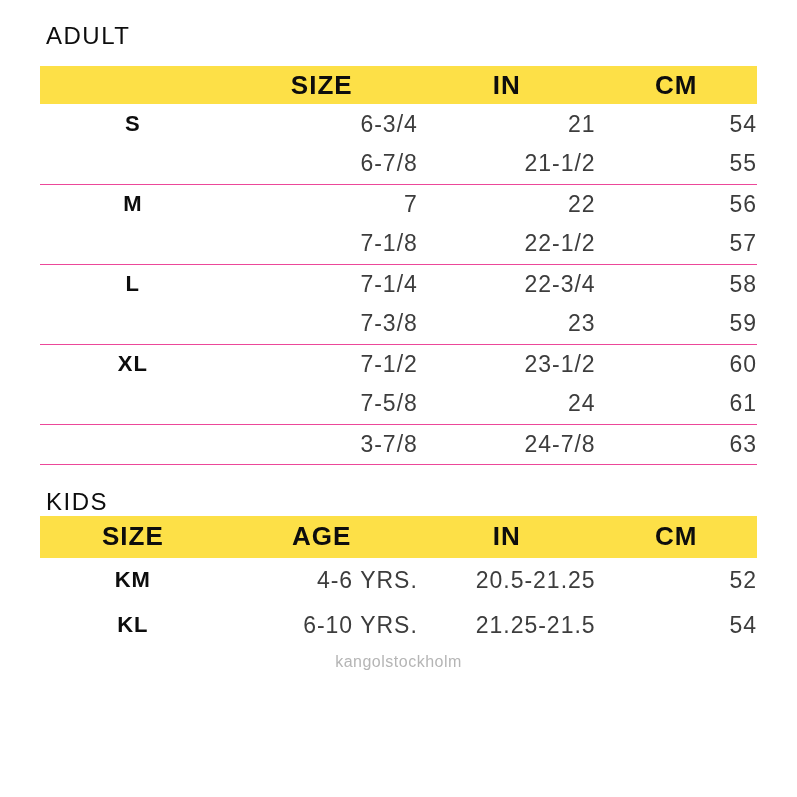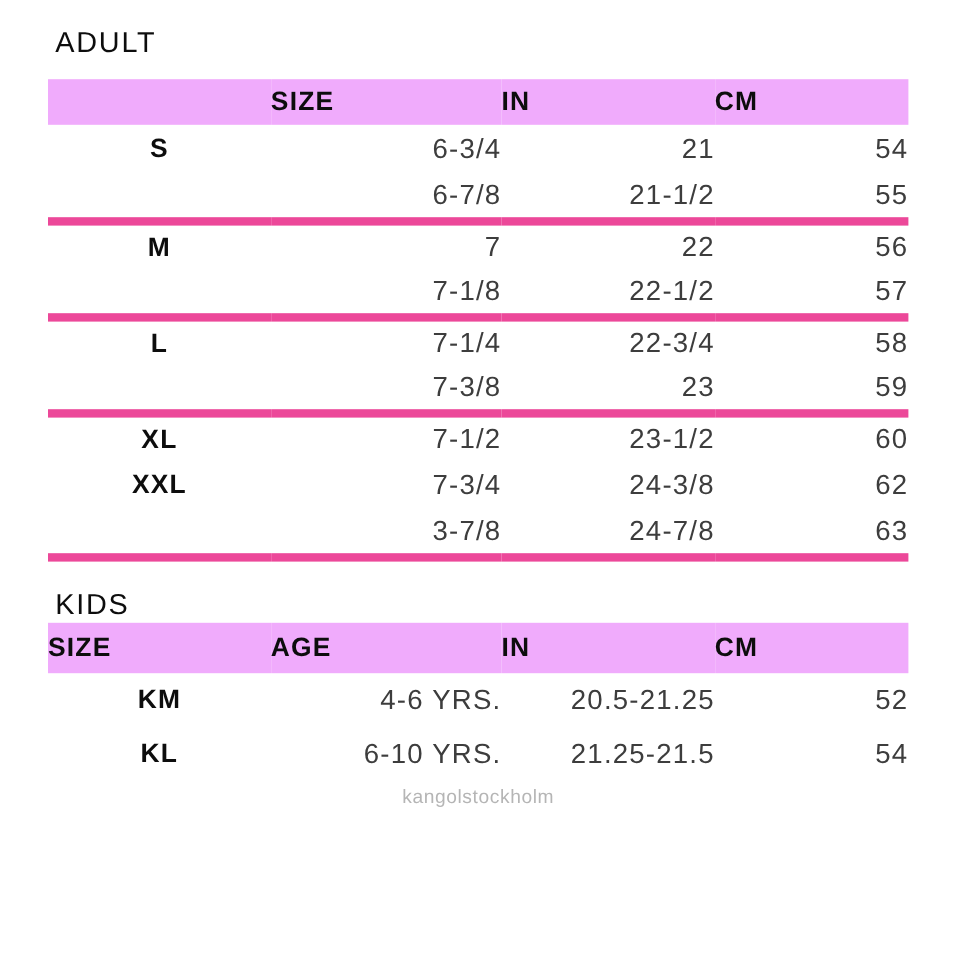--- a/index.html
+++ b/index.html
@@ -25,47 +25,47 @@
     width: 100%;
     border-collapse: collapse;
     table-layout: fixed;
   }
   col.c0 { width: 25.9%; }
   col.c1 { width: 26.8%; }
   col.c2 { width: 24.8%; }
   col.c3 { width: 22.5%; }
 
   thead th {
-    background: #f0abfc;
+    background: #fde047;
     height: 38px;
-    font-size: 22px;
+    font-size: 26px;
     font-weight: 700;
     letter-spacing: 1px;
-    text-align: left;
+    text-align: center;
     vertical-align: middle;
     color: #0d0d0d;
   }
   tbody th {
     font-size: 22px;
     font-weight: 700;
     letter-spacing: 1px;
     text-align: center;
     vertical-align: middle;
     color: #0d0d0d;
   }
   tbody td {
     font-size: 23px;
     font-weight: 400;
     letter-spacing: 1px;
     text-align: right;
     vertical-align: middle;
     color: #3d3d3d;
   }
   .adult-table tbody tr > * { height: 40px; }
-  .adult-table tr.group-end > * { border-bottom: 7px solid #ec4899; }
+  .adult-table tr.group-end > * { border-bottom: 1px solid #ec4899; }
   .kids-table thead th { height: 42px; }
   .kids-table tbody tr > * { height: 45px; }
 
   .watermark {
     margin-top: 5px;
     text-align: center;
     font-size: 16px;
     letter-spacing: 0.5px;
     color: #b5b5b5;
   }
@@ -132,27 +132,27 @@
           <td>23</td>
           <td>59</td>
         </tr>
 
         <tr>
           <th>XL</th>
           <td>7-1/2</td>
           <td>23-1/2</td>
           <td>60</td>
         </tr>
+        <tr class="group-end">
+          <th></th>
+          <td>7-5/8</td>
+          <td>24</td>
+          <td>61</td>
+        </tr>
 
-        <tr>
-          <th>XXL</th>
-          <td>7-3/4</td>
-          <td>24-3/8</td>
-          <td>62</td>
-        </tr>
         <tr class="group-end">
           <th></th>
           <td>3-7/8</td>
           <td>24-7/8</td>
           <td>63</td>
         </tr>
       </tbody>
     </table>
   </section>
 

